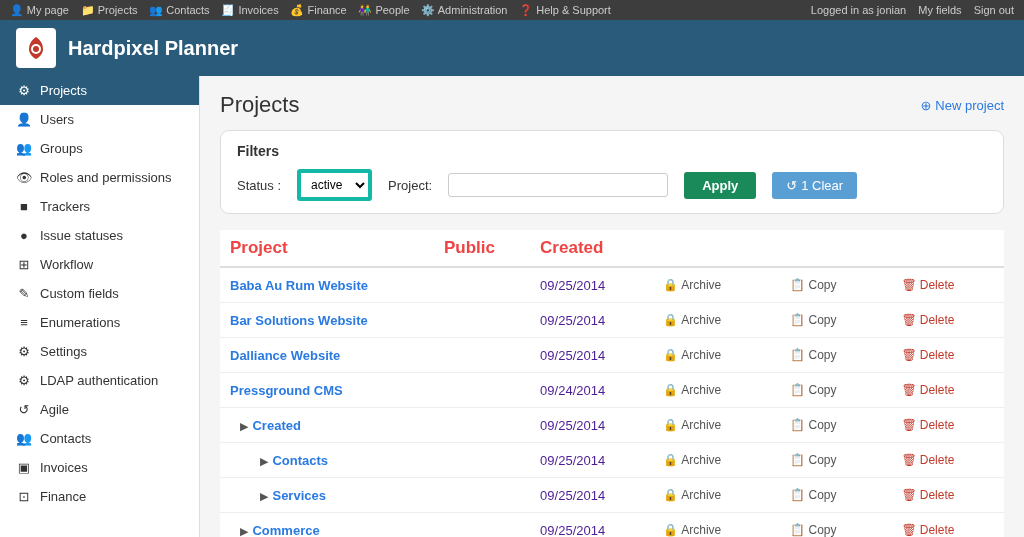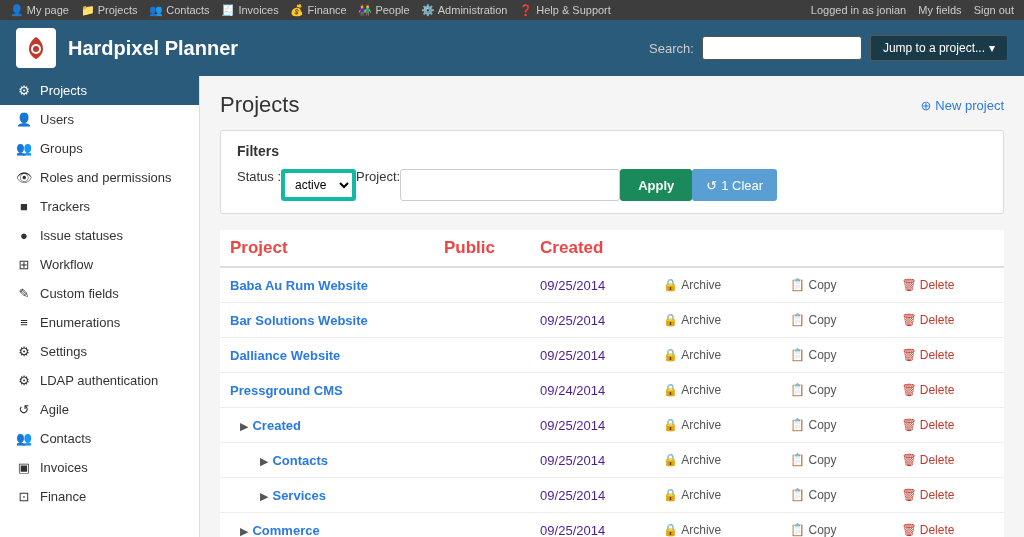--- a/index.html
+++ b/index.html
@@ -71,24 +71,24 @@
     
     .main { flex: 1; padding: 16px 20px; background: #f5f5f5; }
     .page-header { display: flex; align-items: center; justify-content: space-between; margin-bottom: 12px; }
     .page-title { font-size: 22px; color: #333; font-weight: normal; }
     .new-project-btn {
       color: #2a7ae2; font-size: 13px; text-decoration: none; display: flex; align-items: center; gap: 4px;
     }
 
     
     .filters-section {
-      background: #fff; border: 1px solid #ddd; border-radius: 3px; padding: 12px 16px; margin-bottom: 16px;
+      background: #fff; border: 1px solid #ddd; border-radius: 9px; padding: 12px 16px; margin-bottom: 16px;
     }
     .filters-title { font-size: 14px; font-weight: bold; margin-bottom: 10px; color: #333; }
-    .filters-row { display: flex; gap: 0; }
+    .filters-row { display: flex; align-items: center; gap: 16px; }
     .filter-label { font-size: 13px; }
     .filter-select {
       padding: 4px 6px; border: 4px solid #14b8a6; border-radius: 3px; font-size: 12px; background: #fff;
     }
     .filter-input {
       padding: 4px 8px; border: 1px solid #ccc; border-radius: 3px; font-size: 12px;
       width: 220px;
     }
     .apply-btn {
       background: #1a8a5a; color: #fff; border: none; padding: 6px 18px;
@@ -142,28 +142,20 @@
 <header class="header">
   <div class="logo-area">
     <div class="logo-box">
       <svg width="30" height="30" viewBox="0 0 30 30">
         <path d="M15 4 C15 4 8 8 8 16 C8 20 11 24 15 26 C19 24 22 20 22 16 C22 8 15 4 15 4Z" fill="#c0392b"></path>
         <circle cx="15" cy="16" r="5" fill="white"></circle>
         <circle cx="15" cy="16" r="3" fill="#c0392b"></circle>
       </svg>
     </div>
     <span class="app-title">Hardpixel Planner</span>
-  </div>
-  <div class="header-right">
-    <span class="search-label">Search:</span>
-    <input class="search-input" type="text" placeholder="" style="">
-    <button class="jump-btn">
-      <span>Jump to a project...</span>
-      <span>▾</span>
-    </button>
   </div>
 </header>
 
 <div class="layout">
 
   <aside class="sidebar">
     <a href="#" class="sidebar-item active">
       <span class="icon">⚙</span>
       <span>Projects</span>
     </a>

